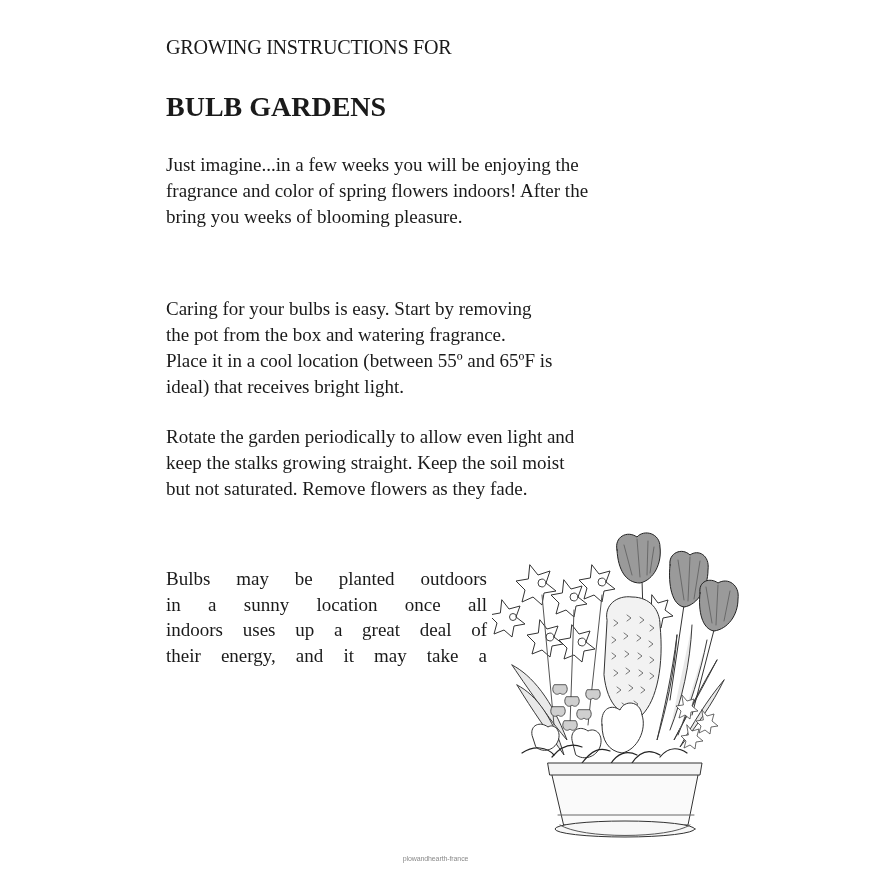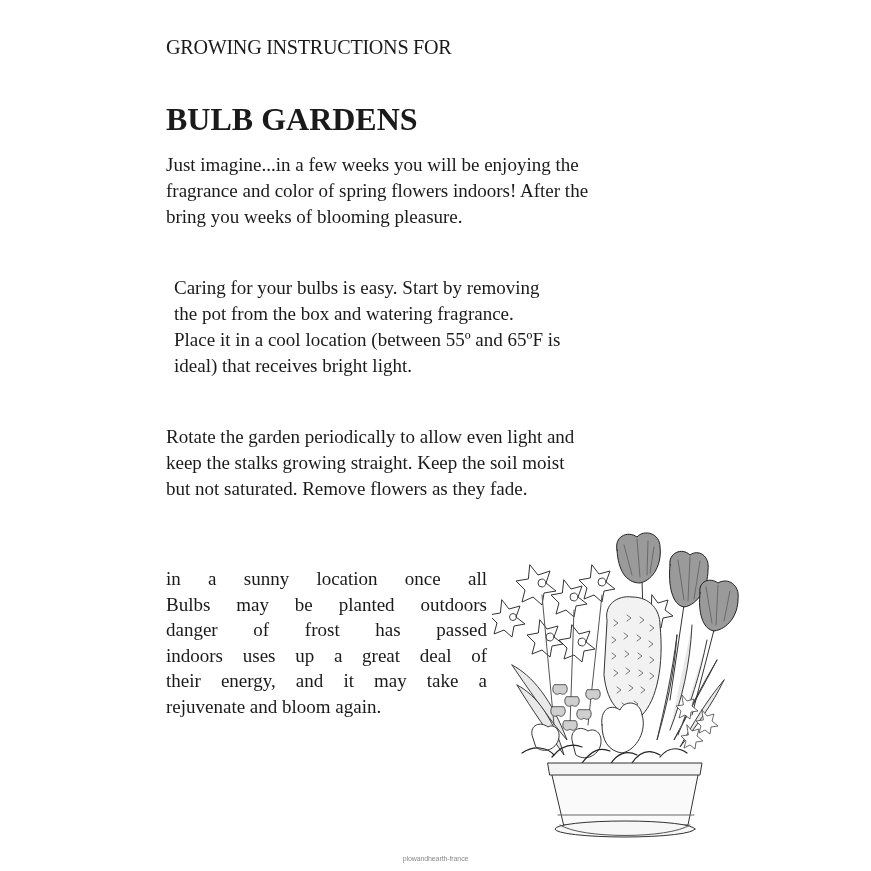--- a/index.html
+++ b/index.html
@@ -22,22 +22,22 @@
       font-size: 21px;
       letter-spacing: -0.3px;
       line-height: 26px;
       white-space: nowrap;
       transform: scaleX(0.96);
       transform-origin: left top;
     }
     .title {
       position: absolute;
       left: 166px;
-      top: 102px;
-      font-size: 32px;
+      top: 90px;
+      font-size: 28px;
       font-weight: bold;
       line-height: 34px;
       letter-spacing: 0px;
       white-space: nowrap;
       margin: 0;
     }
     .para {
       position: absolute;
       left: 166px;
       font-size: 19px;
@@ -50,21 +50,21 @@
       white-space: nowrap;
     }
     .justify .ln {
       text-align: justify;
       text-align-last: justify;
     }
     .justify .ln.last {
       text-align-last: left;
     }
     #p1 { top: 152px; width: 562px; }
-    #p2 { top: 275px; width: 562px; margin-left: 8px; }
+    #p2 { top: 296px; width: 562px; }
     #p3 { top: 424px; width: 562px; }
     #p4 { top: 566px; width: 321px; line-height: 25.5px; }
 
     .illustration {
       position: absolute;
       left: 492px;
       top: 525px;
       width: 256px;
       height: 320px;
     }
@@ -102,26 +102,24 @@
     <span class="ln">ideal) that receives bright light.</span>
   </p>
 
   <p class="para" id="p3">
     <span class="ln">Rotate the garden periodically to allow even light and</span>
     <span class="ln">keep the stalks growing straight. Keep the soil moist</span>
     <span class="ln">but not saturated. Remove flowers as they fade.</span>
   </p>
 
   <p class="para justify" id="p4">
+    <span class="ln">Bulbs may be planted outdoors</span>
     <span class="ln">in a sunny location once all</span>
-    <span class="ln">Bulbs may be planted outdoors</span>
-    <span class="ln">danger of frost has passed</span>
     <span class="ln">indoors uses up a great deal of</span>
     <span class="ln">their energy, and it may take a</span>
-    <span class="ln last">rejuvenate and bloom again.</span>
   </p>
 
   <div class="illustration">
     <svg width="256" height="320" viewBox="0 0 256 320" fill="none" stroke="#2b2b2b" stroke-width="1" stroke-linejoin="round" stroke-linecap="round">
 
       <g stroke="#3a3a3a" fill="#e9e9e9">
         <path d="M20 140 C40 150 60 175 75 215 C62 200 40 170 20 140 Z"></path>
         <path d="M25 160 C45 170 62 195 72 230 C58 210 40 185 25 160 Z"></path>
         <path d="M185 110 C180 150 172 185 165 215 C175 180 182 150 185 110 Z"></path>
         <path d="M225 135 C210 160 195 190 182 215 C198 185 212 160 225 135 Z"></path>

